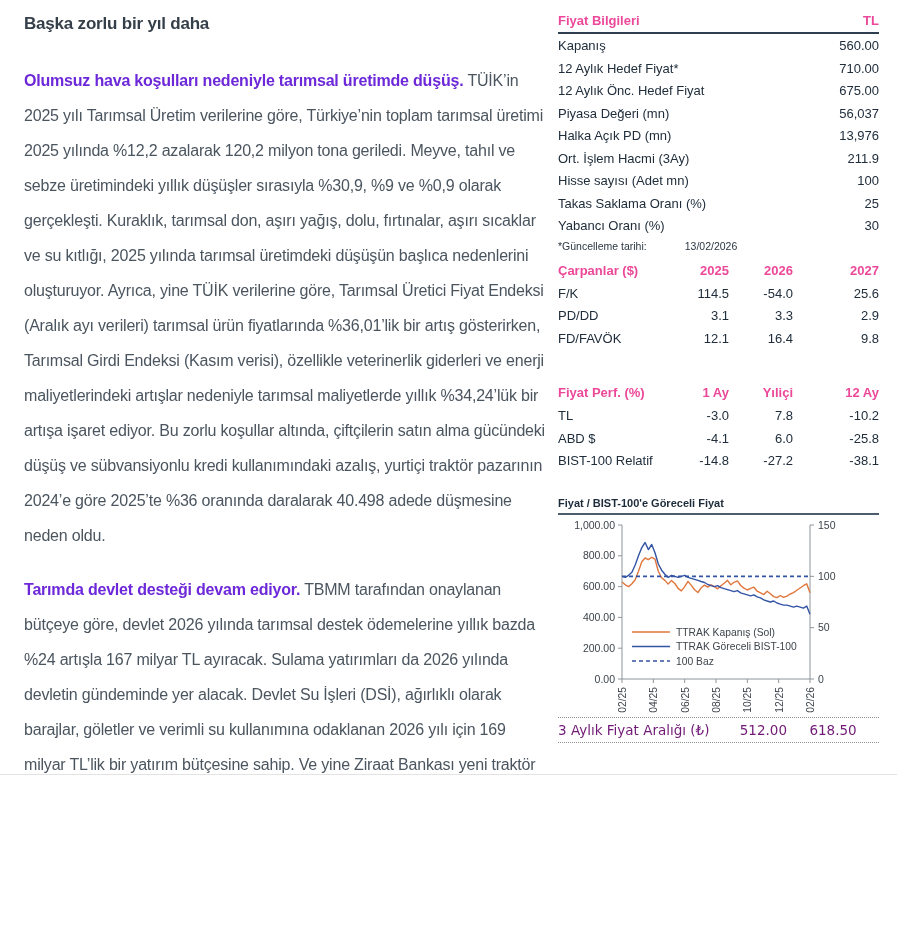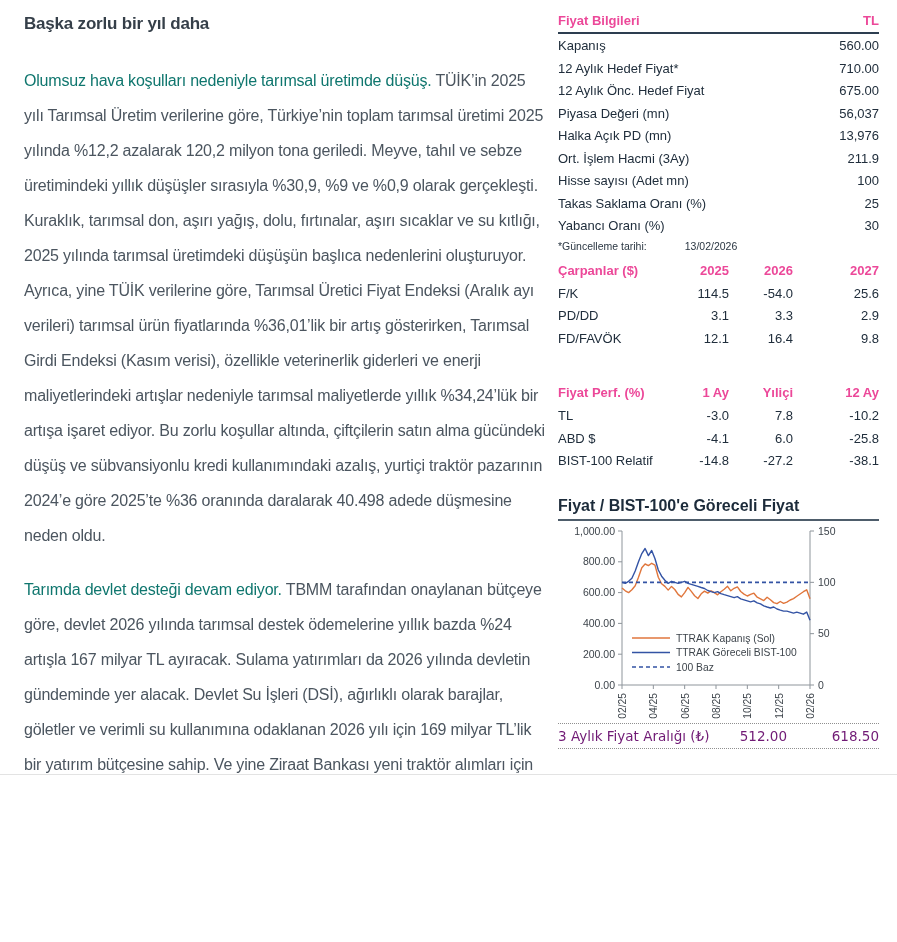--- a/index.html
+++ b/index.html
@@ -7,50 +7,50 @@
   .page{width:897px;height:780px;box-sizing:border-box;position:relative;
         padding:10px 22px 0 24px;overflow:hidden;background:#fff;}
   .cols{display:flex;gap:12px;}
 
   
   .left-col{width:522px;flex:0 0 522px;font-size:16px;line-height:35px;
             color:#4b555f;letter-spacing:-0.2px;}
   .doc-title{font-size:17px;font-weight:bold;color:#353f49;margin:2px 0 0 0;line-height:24px;}
   .para{margin:27px 0 0 0;}
   .para.second{margin-top:19px;}
-  .lead{font-weight:normal;color:#0f766e;}
+  .lead{font-weight:bold;color:#6d28d9;}
 
   
   .right-col{width:321px;flex:0 0 321px;font-size:13px;color:#202e3c;}
   .tbl-head{display:flex;align-items:flex-end;font-weight:bold;color:#ec4899;
             border-bottom:2px solid #2d3e50;padding:3px 0 4px 0;}
   .tbl-head.noline{border-bottom:none;}
   .tbl-head .h-label{flex:1;}
   .tbl-head .h-right{text-align:right;}
   .trow{display:flex;padding:4px 0 3.5px 0;}
   .trow .c-label{flex:1;}
   .trow .c-val{text-align:right;}
   .c-num{width:64px;text-align:right;}
   .c-num.wide{width:86px;}
   .h-num{width:64px;text-align:right;}
   .h-num.wide{width:86px;}
   .footnote{display:flex;font-size:10.5px;color:#2a3642;margin:3px 0 6px 0;}
   .footnote .fn-value{margin-left:38px;}
   .tbl2{margin-top:8px;}
   .tbl3{margin-top:33px;}
   .chart-block{margin-top:25px;}
-  .chart-title{font-weight:bold;font-size:16px;color:#1c2b3a;
+  .chart-title{font-weight:bold;font-size:11px;color:#1c2b3a;
                border-bottom:2px solid #4e5d6b;padding-bottom:4px;}
   .chart-svg{display:block;margin-top:2px;}
   .range-row{display:flex;border-top:1px dotted #8f8f8f;border-bottom:1px dotted #8f8f8f;
              padding:4px 0;font-size:13.5px;color:#701a75;margin-top:2px;
              font-family:"DejaVu Sans","Liberation Sans",sans-serif;}
   .range-row .r-label{flex:1;}
   .range-row .r-low{width:70px;text-align:right;}
-  .range-row .r-high{width:92px;text-align:right;}
+  .range-row .r-high{width:92px;text-align:center;}
 
   
   .footer-text{margin-top:3px;font-size:17px;line-height:35px;color:#4b555f;
                width:111%;transform:scaleX(0.9);transform-origin:0 0;}
   .bottom-rule{position:absolute;left:0;right:0;bottom:5px;border-top:1px solid #e3e3e3;}
 </style>
 </head>
 <body>
 
 <div class="page">

